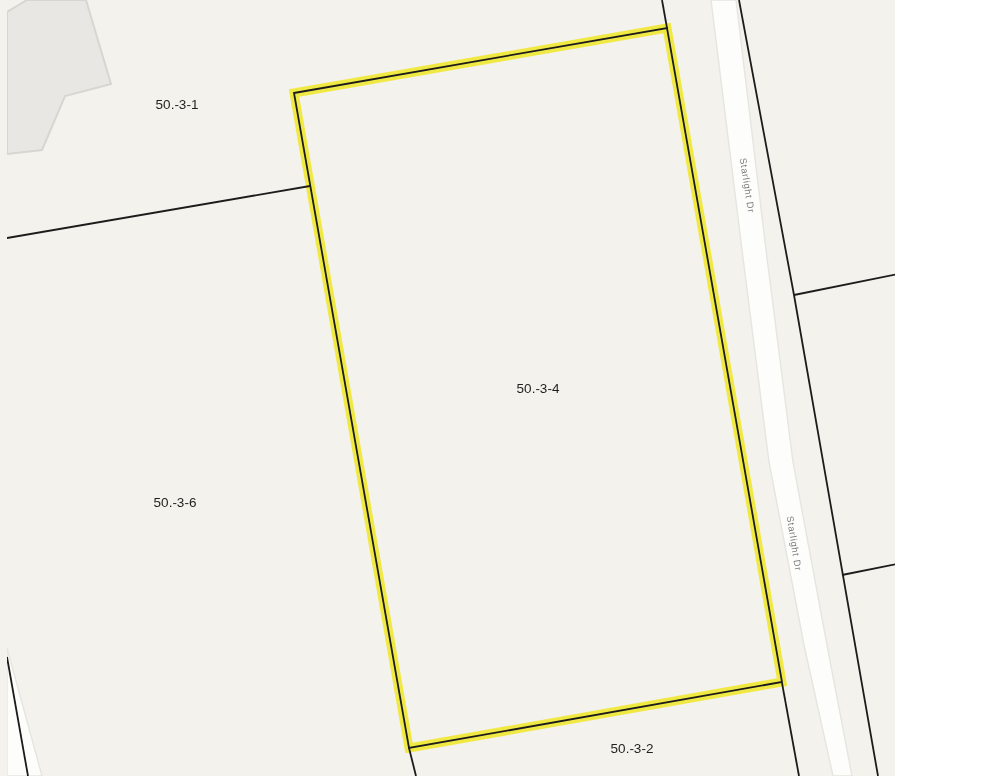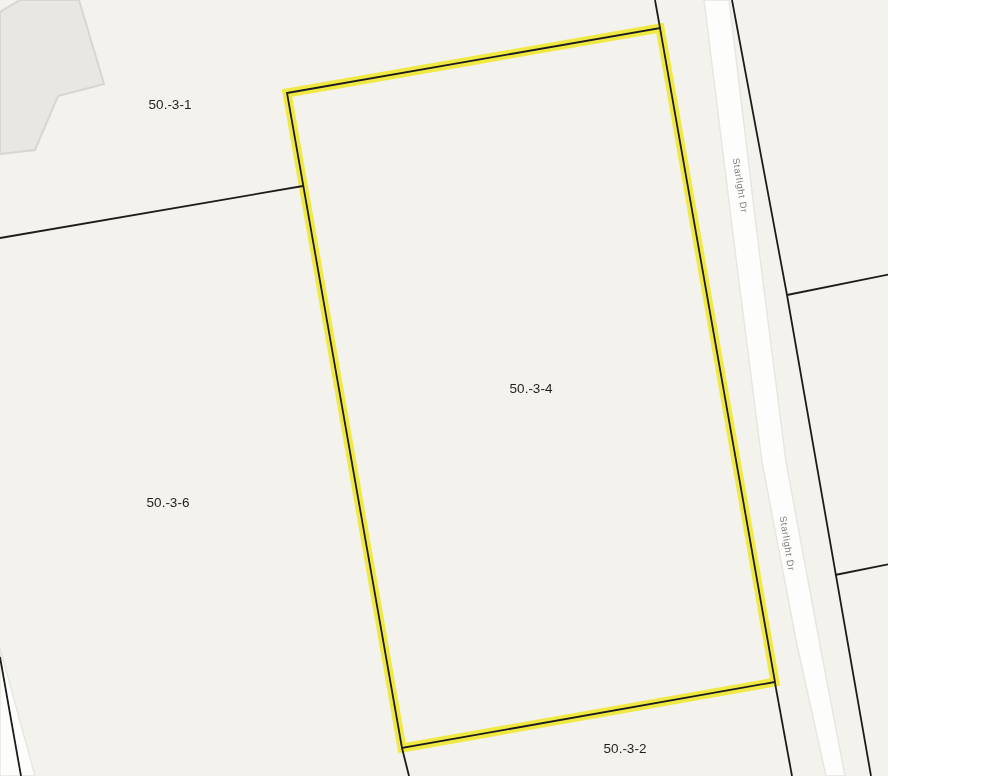--- a/index.html
+++ b/index.html
@@ -6,20 +6,21 @@
   body {
     font-family: "Liberation Sans", sans-serif;
     background: #ffffff;
   }
   #viewport {
     position: relative;
     width: 888px;
     height: 776px;
     overflow: hidden;
     background: var(--background, #f3f2ec);
+    padding-left: 7px;
   }
   svg { display: block; }
   .parcel-label {
     font-family: "Liberation Sans", sans-serif;
     font-size: 13.5px;
     fill: var(--label, #1f1f1f);
   }
   .road-label {
     font-family: "Liberation Sans", sans-serif;
     font-size: 9.5px;

